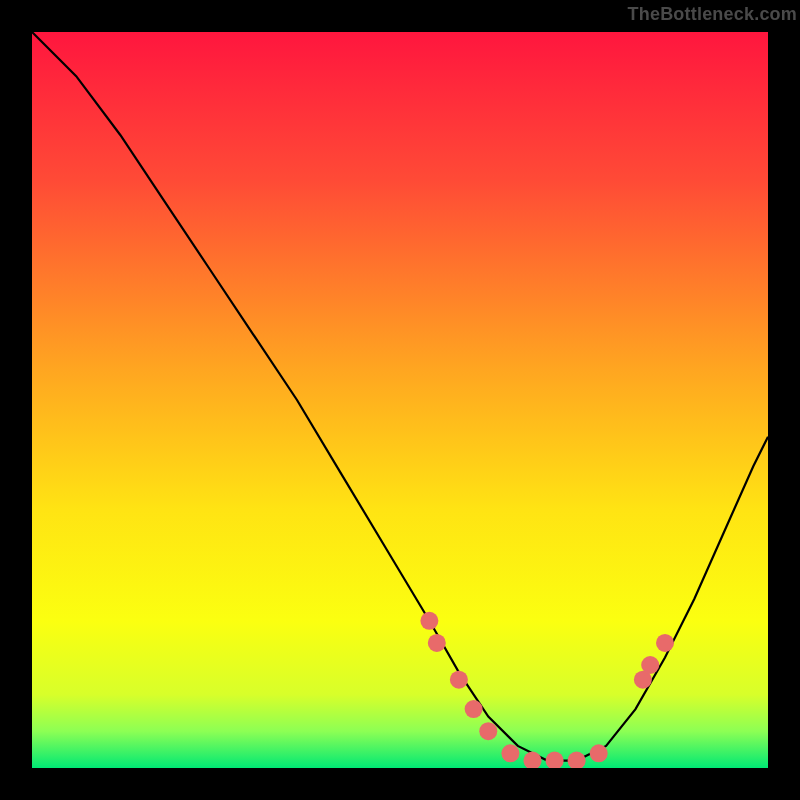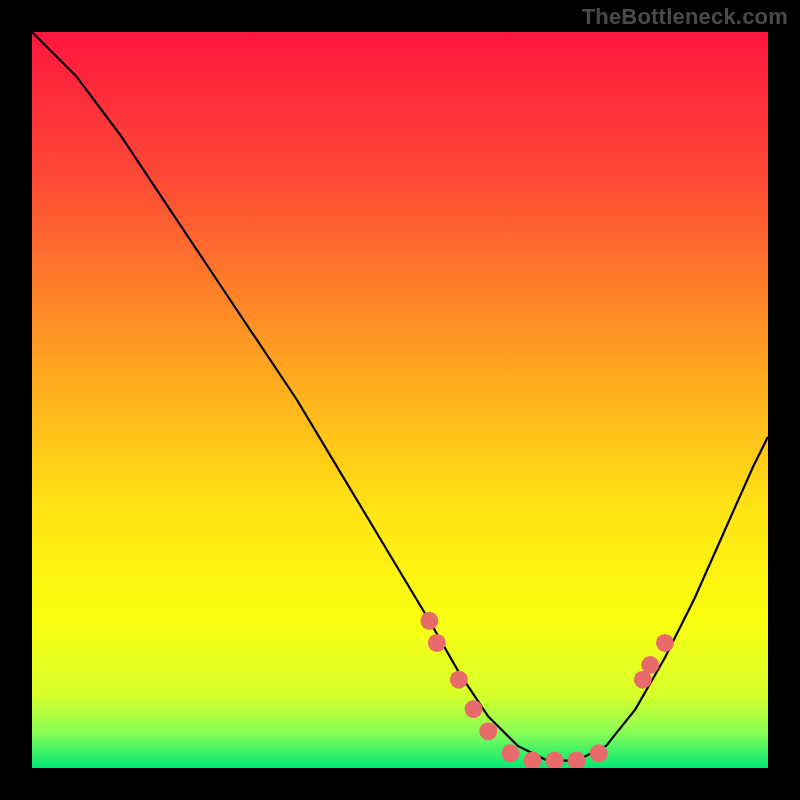--- a/index.html
+++ b/index.html
@@ -22,23 +22,23 @@
   .plot-area {
     position: absolute;
     left: 0;
     top: 0;
     width: 736px;
     height: 736px;
   }
   .watermark {
     position: absolute;
     top: 4px;
-    right: 12px;
+    right: 3px;
     color: #4a4a4a;
-    font-size: 22px;
+    font-size: 18px;
     font-weight: 600;
     letter-spacing: 0.2px;
     user-select: none;
   }
 </style>
 </head>
 <body>
 
 <div class="frame">
   <svg class="plot-area" viewBox="0 0 736 736">

